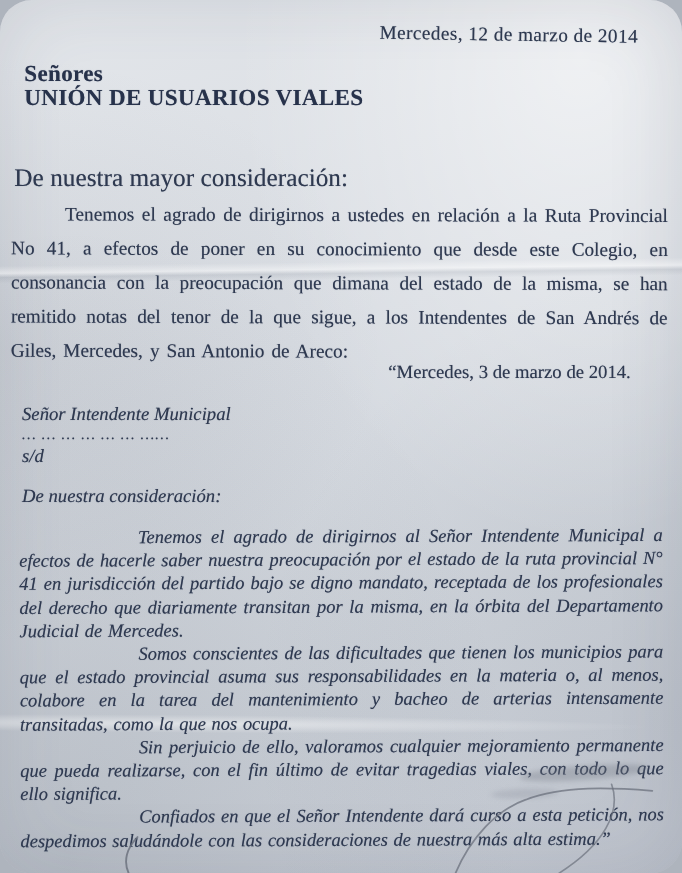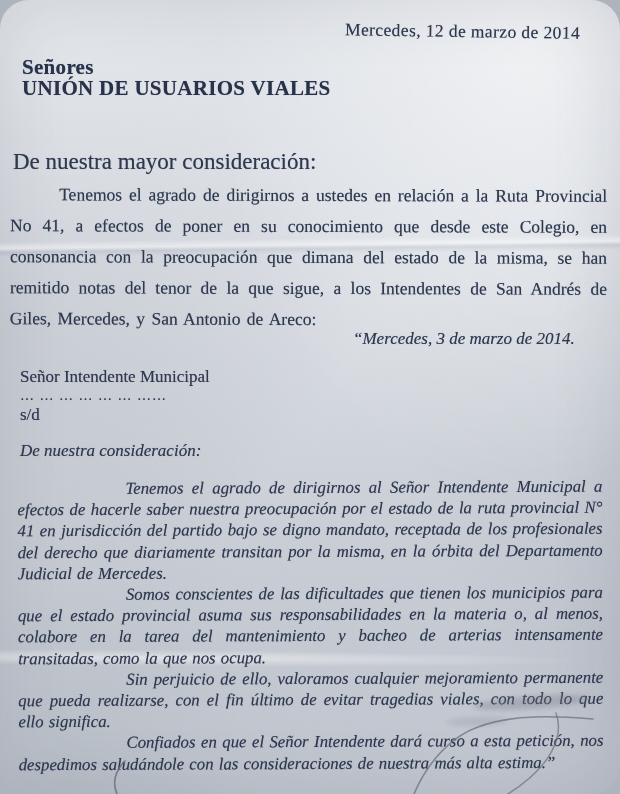--- a/index.html
+++ b/index.html
@@ -47,24 +47,24 @@
     font-weight: bold; font-size: 21px; line-height: 20.5px;
     letter-spacing: 0.3px; color: #27324b;
   }
   .salutation { top: 149px; left: 13px; font-size: 23px; }
   .body-par {
     top: 180px; left: 10px; width: 597px;
     margin: 0; font-size: 17.5px; line-height: 31px;
     text-align: justify; text-indent: 49px; word-spacing: 2px;
     transform: rotate(0.15deg);
   }
-  .q-date { top: 329px; left: 353px; font-style: italic; font-size: 17px; }
+  .q-date { top: 329px; left: 353px; font-size: 17px; }
   .q-recipient {
     top: 366px; left: 20px;
-    font-size: 17px; line-height: 22px;
+    font-style: italic; font-size: 17px; line-height: 22px;
   }
   .q-recipient .dots { font-size: 14px; letter-spacing: 1px; line-height: 16px; }
   .q-salutation { top: 441px; left: 20px; font-style: italic; font-size: 17px; }
   .q-body {
     top: 477px; left: 18px; width: 585px;
     font-style: italic; font-size: 16.8px; line-height: 21.2px;
     text-align: justify; word-spacing: 1px;
     transform: rotate(-0.25deg);
   }
   .q-body p { margin: 0; text-indent: 108px; }

